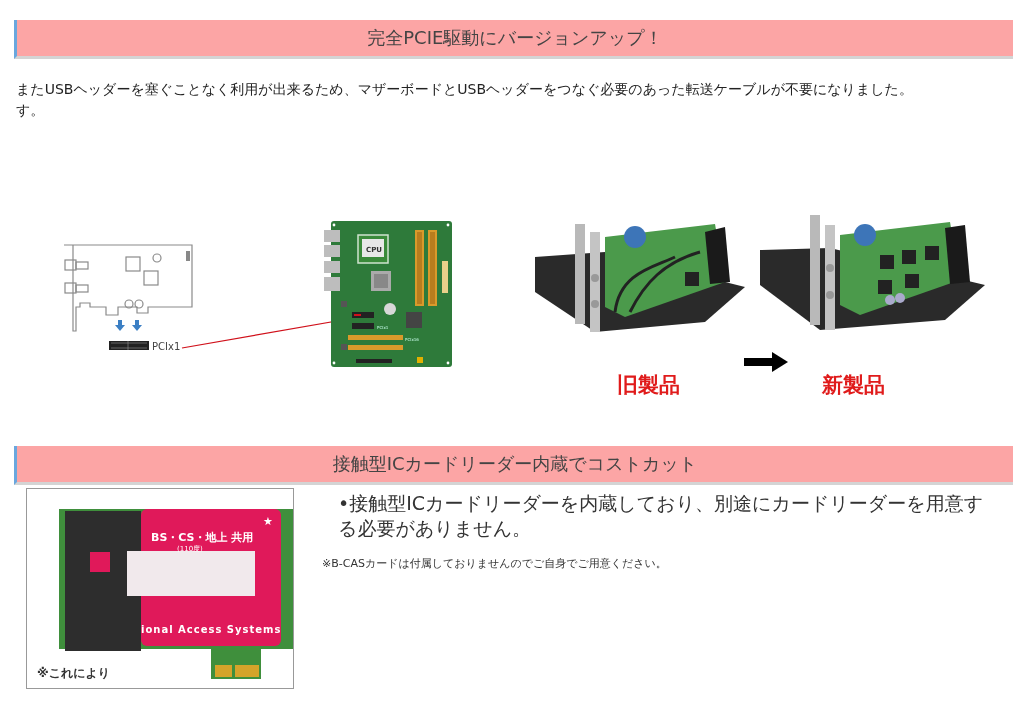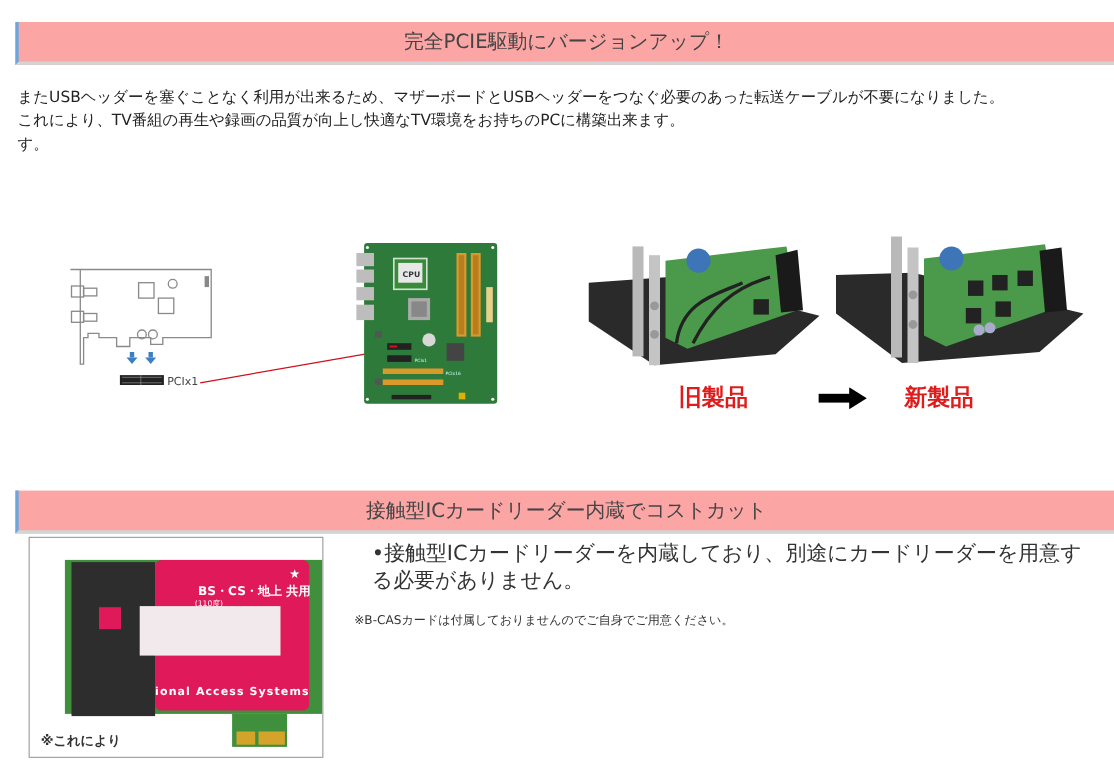--- a/index.html
+++ b/index.html
@@ -5,36 +5,35 @@
   html, body { margin:0; padding:0; background:#ffffff; }
   body { width:1013px; height:707px; overflow:hidden; position:relative;
          font-family:"DejaVu Sans","Liberation Sans",sans-serif; color:#222; }
   .section-heading { position:absolute; left:14px; right:0; height:36px;
          background:#fca5a5; border-left:3px solid #6aa7de; border-bottom:3px solid #d4d4d4;
          display:flex; align-items:center; justify-content:center;
          font-size:18px; color:#444; letter-spacing:0; }
   .para { position:absolute; left:16px; top:79px; width:990px; font-size:14px; line-height:21px; color:#222; }
   .para div { white-space:nowrap; }
   .abs { position:absolute; }
-  .label-red { color:#e01b1b; font-weight:bold; font-size:21px; }
+  .label-red { color:#e01b1b; font-weight:bold; font-size:21px;margin-top:24px; }
   .bullet-text { position:absolute; left:338px; top:491px; width:664px; font-size:19px; line-height:25px; color:#333; }
   .note { position:absolute; left:322px; top:556px; font-size:11px; color:#333; }
   .cas-frame { position:absolute; left:26px; top:488px; width:266px; height:199px;
                border:1px solid #999; background:#fff; overflow:hidden; }
 </style>
 </head>
 <body>
 
 <div class="section-heading" style="top:20px;">
   <span>完全PCIE駆動にバージョンアップ！</span>
 </div>
 
 <div class="para">
   <div>またUSBヘッダーを塞ぐことなく利用が出来るため、マザーボードとUSBヘッダーをつなぐ必要のあった転送ケーブルが不要になりました。</div>
-  <div>これにより、TV番組の再生や録画の品質が向上し快適なTV環境をお持ちのPCに構築出来ます。</div>
   <div>す。</div>
 </div>
 
 <div class="abs" style="left:40px; top:205px; width:440px; height:175px;">
   <svg width="440" height="175" viewBox="0 0 440 175">
 
     <g fill="none" stroke="#8a8a8a" stroke-width="1.2">
       <path d="M24 40 L152 40 L152 102 L108 102 L108 108 L97 108 L97 102 L78 102 L78 110 L66 110 L66 102 L50 102 L50 98 L40 98 L40 102 L36 102 L36 126 L33 126 L33 40"></path>
       <rect x="86" y="52" width="14" height="14"></rect>
       <rect x="104" y="66" width="14" height="14"></rect>
@@ -155,21 +154,21 @@
 <div class="section-heading" style="top:446px;">
   <span>接触型ICカードリーダー内蔵でコストカット</span>
 </div>
 
 <div class="cas-frame">
   <div class="abs" style="left:32px; top:20px; width:234px; height:140px; background:#3f8f3c;"></div>
   <div class="abs" style="left:38px; top:22px; width:76px; height:140px; background:#2d2d2d;"></div>
   <div class="abs" style="left:63px; top:63px; width:20px; height:20px; background:#e0195a;"></div>
   <div class="abs" style="left:114px; top:20px; width:140px; height:137px; background:#e0195a; border-radius:6px;"></div>
   <div class="abs" style="left:100px; top:62px; width:128px; height:45px; background:#f1e9ec;"></div>
-  <div class="abs" style="left:124px; top:41px; font-size:11px; font-weight:bold; color:#fff;margin-left:29px;">BS・CS・地上 共用</div>
+  <div class="abs" style="left:124px; top:41px; font-size:11px; font-weight:bold; color:#fff;">BS・CS・地上 共用</div>
   <div class="abs" style="left:150px; top:55px; font-size:7px; color:#fff;">(110度)</div>
   <div class="abs" style="left:114px; top:135px; font-size:10px; font-weight:bold; color:#fff; letter-spacing:1px; white-space:nowrap;">ional Access Systems</div>
   <div class="abs" style="left:236px; top:26px; color:#fff; font-size:11px;">★</div>
   <div class="abs" style="left:184px; top:160px; width:50px; height:30px; background:#3f8f3c;"></div>
   <div class="abs" style="left:188px; top:176px; width:17px; height:12px; background:#d4a42a;"></div>
   <div class="abs" style="left:208px; top:176px; width:24px; height:12px; background:#d4a42a;"></div>
   <div class="abs" style="left:10px; top:176px; font-size:12px; font-weight:bold; color:#333;">※これにより</div>
 </div>
 
 <div class="bullet-text">•接触型ICカードリーダーを内蔵しており、別途にカードリーダーを用意する必要がありません。</div>

